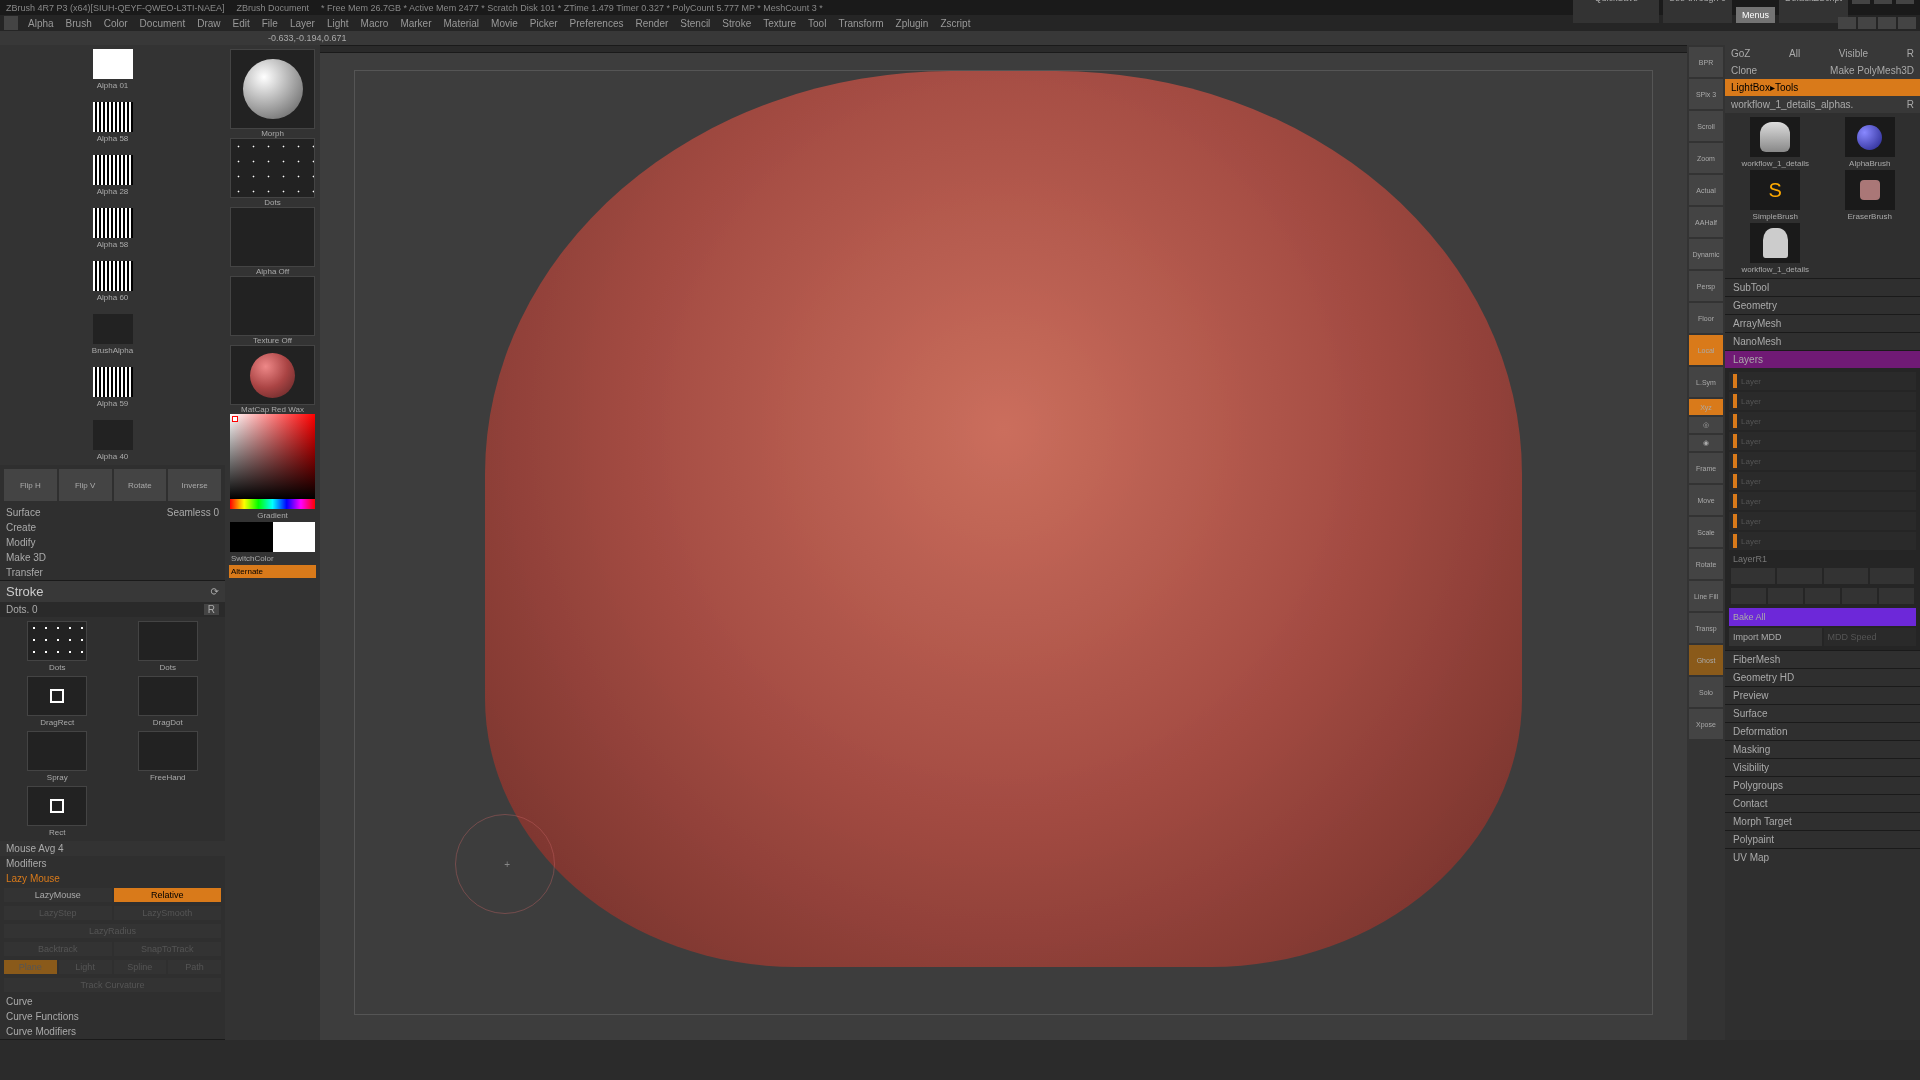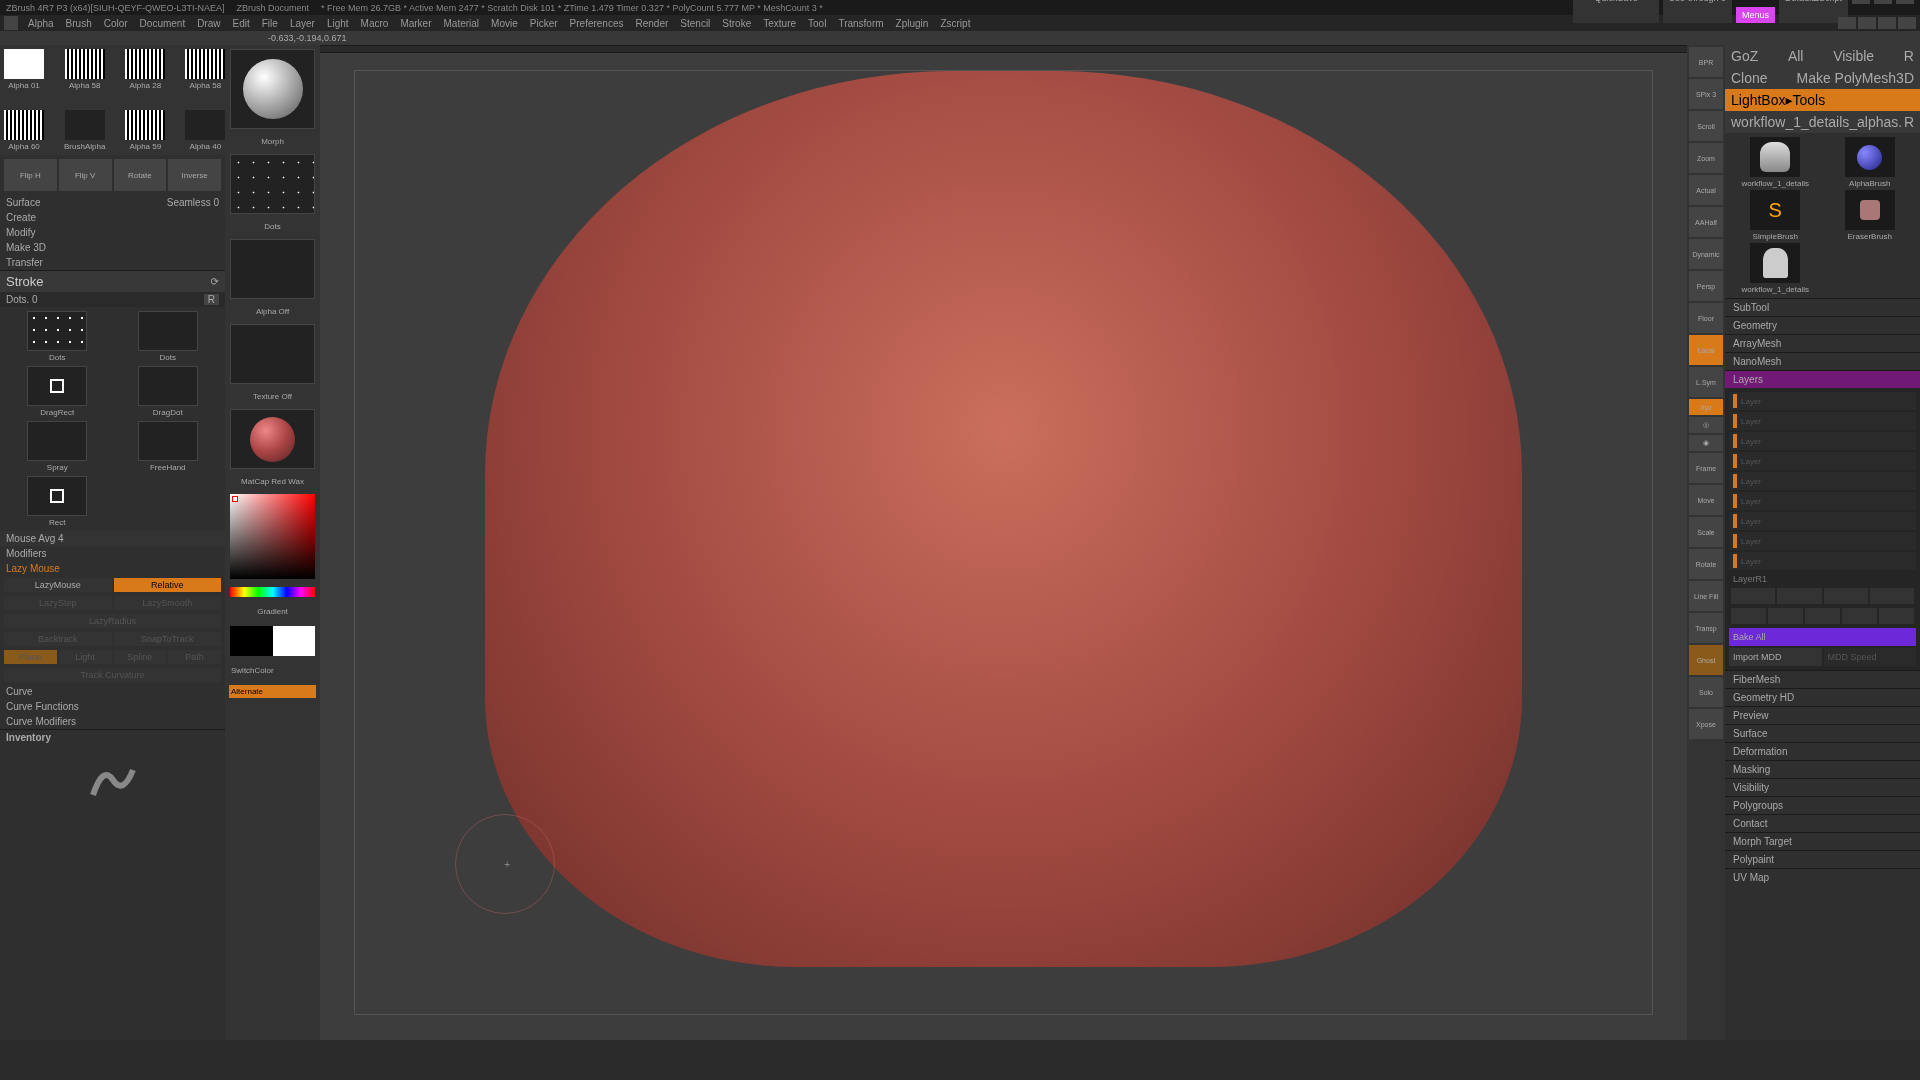--- a/index.html
+++ b/index.html
@@ -1,69 +1,69 @@
 <!DOCTYPE html>
 <html><head>
 <meta charset="utf-8">
 <style>
 * { margin: 0; padding: 0; box-sizing: border-box; font-family: Arial, sans-serif; user-select: none; }
 body { background: #2b2b2b; color: #aaa; font-size: 10px; width: 1920px; height: 1080px; overflow: hidden; position: relative; }
 .top-bar { height: 15px; background: #1a1a1a; display: flex; align-items: center; padding: 0 6px; font-size: 9px; }
 .top-bar .seg { margin-right: 12px; color: #888; }
 .top-bar .right { margin-left: auto; display: flex; gap: 4px; }
-.top-bar .btn-orange { background: #d946ef; color: #fff; padding: 3px 6px; margin-top: 15px; }
+.top-bar .btn-orange { background: #737373; color: #fff; padding: 3px 6px; margin-top: 15px; }
 .top-menu { height: 16px; background: #252525; display: flex; align-items: center; padding: 0 4px; font-size: 10px; }
 .top-menu .mi { padding: 0 6px; color: #999; cursor: pointer; }
 .home-icon { width: 14px; height: 14px; background: #444; display: inline-block; margin-right: 4px; }
 .coord-bar { height: 14px; background: #383838; padding: 0 8px; font-size: 9px; line-height: 14px; color: #aaa; }
 .toolbar { height: 40px; background: #3a3a3a; display: flex; align-items: center; padding: 0 4px; gap: 2px; }
 .tb-btn { height: 36px; padding: 2px 6px; background: #444; display: flex; flex-direction: column; align-items: center; justify-content: center; font-size: 8px; color: #aaa; border: 1px solid #2a2a2a; }
 .tb-btn.orange { background: #d97a1a; color: #fff; }
 .tb-btn.wide { width: 70px; }
 .tb-slider-group { display: flex; flex-direction: column; gap: 2px; margin: 0 4px; }
 .tb-slider { height: 14px; background: #333; display: flex; align-items: center; padding: 0 4px; font-size: 8px; position: relative; min-width: 100px; }
 .tb-slider.orange { background: #d97a1a; color: #fff; }
 .tb-info { display: flex; flex-direction: column; font-size: 8px; margin-left: 8px; }
 .main-area { display: flex; height: calc(100% - 85px); }
 .left-panel { width: 225px; background: #2f2f2f; display: flex; flex-direction: column; overflow-y: auto; }
-.alpha-grid { display: grid; grid-template-columns: 1fr 1fr 1fr 1fr; gap: 20px; padding: 4px; background: #333; }
+.alpha-grid { display: grid; grid-template-columns: 1fr; gap: 12px; padding: 4px; background: #333; }
 .alpha-item { text-align: center; font-size: 8px; }
 .alpha-swatch { width: 40px; height: 30px; background: #222; margin: 0 auto 2px; display: flex; align-items: center; justify-content: center; }
 .alpha-swatch.white { background: #fff; }
 .alpha-swatch.lines { background: repeating-linear-gradient(90deg, #fff 0 2px, #000 2px 4px); }
 .flip-row { display: flex; gap: 2px; padding: 4px; }
 .flip-btn { flex: 1; height: 32px; background: #444; display: flex; align-items: center; justify-content: center; font-size: 8px; }
 .panel-section { border-top: 1px solid #1a1a1a; }
 .panel-header { background: #383838; padding: 3px 6px; font-size: 10px; display: flex; align-items: center; justify-content: space-between; }
 .list-item { padding: 2px 6px; font-size: 10px; color: #aaa; }
 .stroke-grid { display: grid; grid-template-columns: 1fr 1fr; gap: 4px; padding: 4px; }
 .stroke-item { text-align: center; font-size: 8px; }
 .stroke-swatch { width: 60px; height: 40px; background: #222; margin: 0 auto 2px; border: 1px solid #444; }
 .lazy-row { display: flex; gap: 2px; padding: 2px 4px; }
 .lazy-btn { flex: 1; padding: 2px; background: #333; text-align: center; font-size: 9px; }
 .lazy-btn.orange { background: #d97a1a; color: #000; }
 .lazy-btn.dim { color: #555; }
-.mid-panel { width: 95px; background: #333; display: flex; flex-direction: column; align-items: center; padding: 4px; gap: 8px; }
+.mid-panel { width: 95px; background: #333; display: flex; flex-direction: column; align-items: center; padding: 4px; gap: 0; }
 .mid-swatch { width: 85px; height: 80px; background: #222; border: 1px solid #444; display: flex; align-items: center; justify-content: center; }
 .mid-label { font-size: 8px; text-align: center; }
 .sphere { width: 60px; height: 60px; border-radius: 50%; background: radial-gradient(circle at 35% 30%, #fff, #aaa, #555); }
 .sphere.red { background: radial-gradient(circle at 35% 30%, #e88, #a44, #522); }
 .color-picker { width: 85px; height: 85px; background: linear-gradient(to bottom, transparent, #000), linear-gradient(to right, #fff, #f00); position: relative; }
 .hue-bar { width: 85px; height: 10px; background: linear-gradient(to right, #f00, #ff0, #0f0, #0ff, #00f, #f0f, #f00); }
 .bw-row { display: flex; width: 85px; height: 30px; }
 .bw-row .blk { flex: 1; background: #000; }
 .bw-row .wht { flex: 1; background: #fff; }
 .viewport { flex: 1; background: #3d3d3d; position: relative; display: flex; align-items: center; justify-content: center; }
 .viewport-inner { width: 95%; height: 95%; border: 1px solid #555; position: relative; overflow: hidden; }
 .creature { width: 80%; height: 95%; margin: 0 auto; background: radial-gradient(ellipse at 50% 40%, #c47060, #a05048, #703530); border-radius: 45% 45% 30% 30%; position: relative; filter: contrast(1.1); }
 .right-icons { width: 38px; background: #333; display: flex; flex-direction: column; gap: 2px; padding: 2px; }
 .ri-btn { width: 34px; height: 30px; background: #444; display: flex; flex-direction: column; align-items: center; justify-content: center; font-size: 7px; }
 .ri-btn.orange { background: #d97a1a; }
 .right-panel { width: 195px; background: #2f2f2f; display: flex; flex-direction: column; overflow-y: auto; }
-.tool-header { padding: 3px 6px; background: #383838; font-size: 14px; display: flex; justify-content: space-between; }
+.tool-header { padding: 3px 6px; background: #383838; font-size: 10px; display: flex; justify-content: space-between; }
 .tool-grid { display: grid; grid-template-columns: 1fr 1fr; gap: 2px; padding: 4px; }
 .tool-item { text-align: center; font-size: 8px; }
 .tool-thumb { width: 50px; height: 40px; background: #1a1a1a; margin: 0 auto 2px; display: flex; align-items: center; justify-content: center; }
 .rp-section { border-top: 1px solid #1a1a1a; padding: 3px 8px; font-size: 10px; color: #aaa; cursor: pointer; }
 .layers-body { background: #252525; padding: 4px; min-height: 180px; }
 .layer-row { height: 18px; background: #2a2a2a; margin-bottom: 2px; display: flex; align-items: center; padding: 0 4px; font-size: 8px; color: #555; }
 .layer-actions { display: flex; gap: 2px; padding: 2px; }
 .la-btn { flex: 1; height: 16px; background: #333; }
 .top-right-controls { margin-left: auto; display: flex; align-items: center; gap: 2px; }
 .win-btn { width: 18px; height: 12px; background: #444; }

